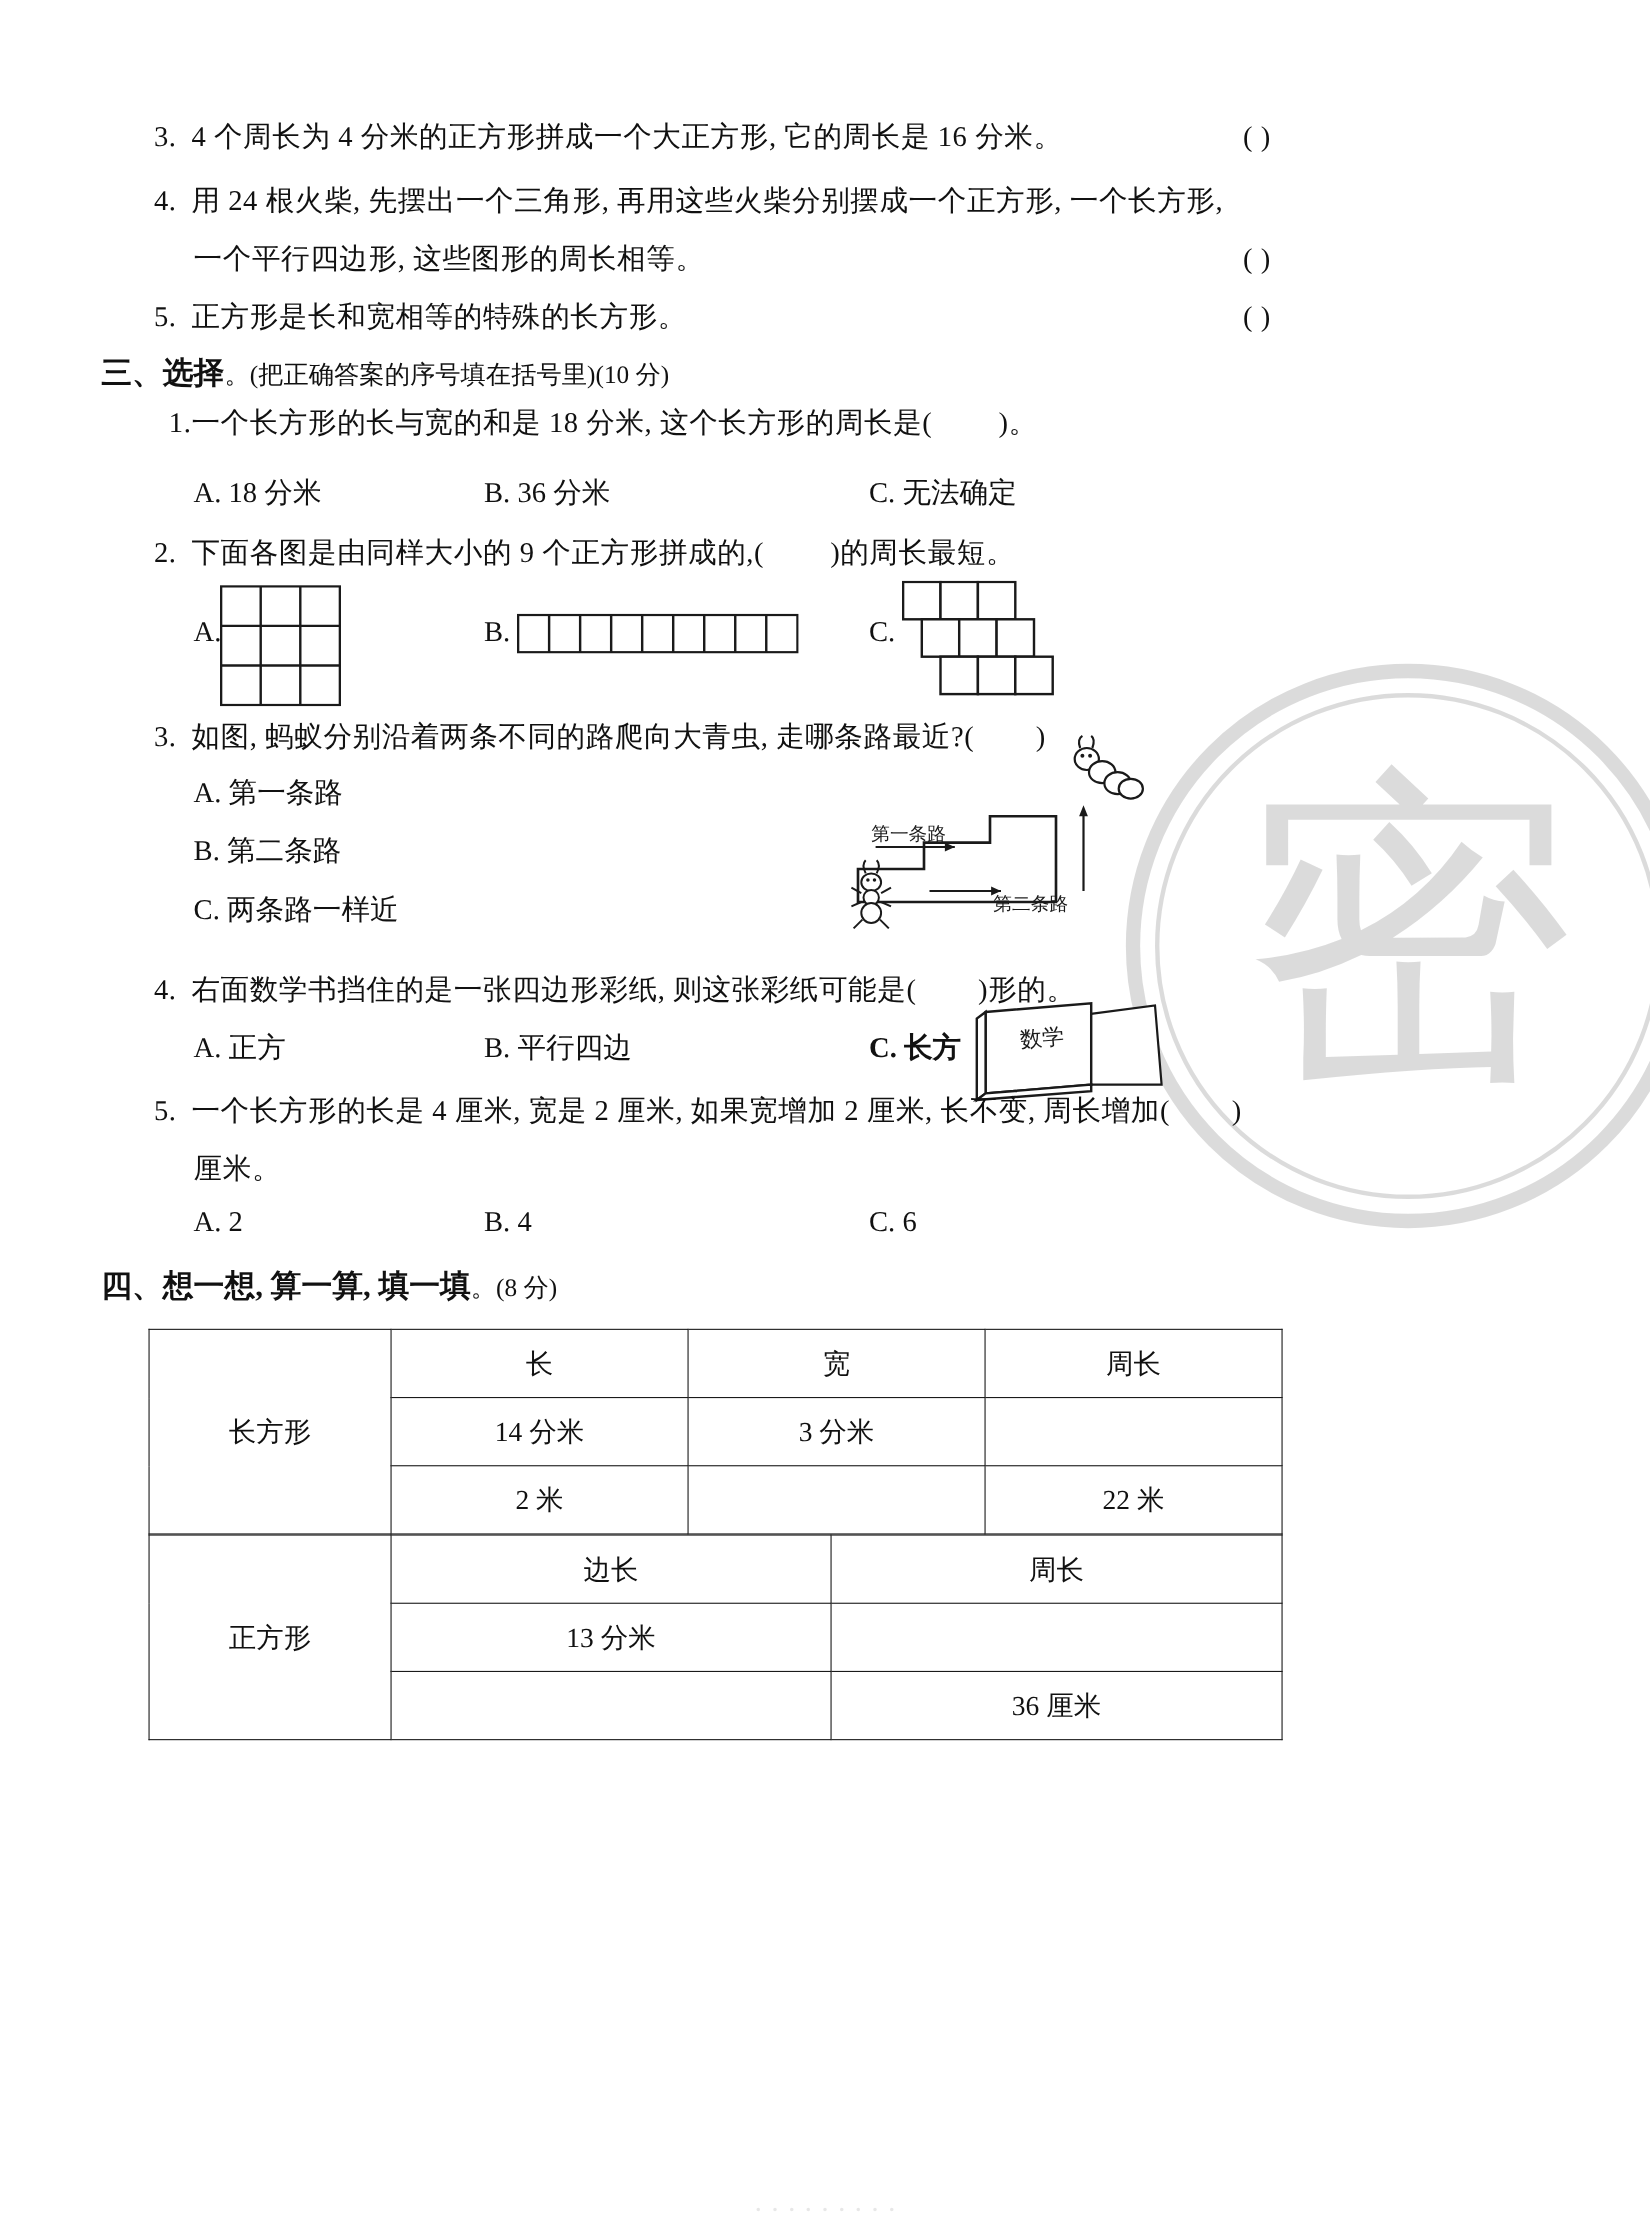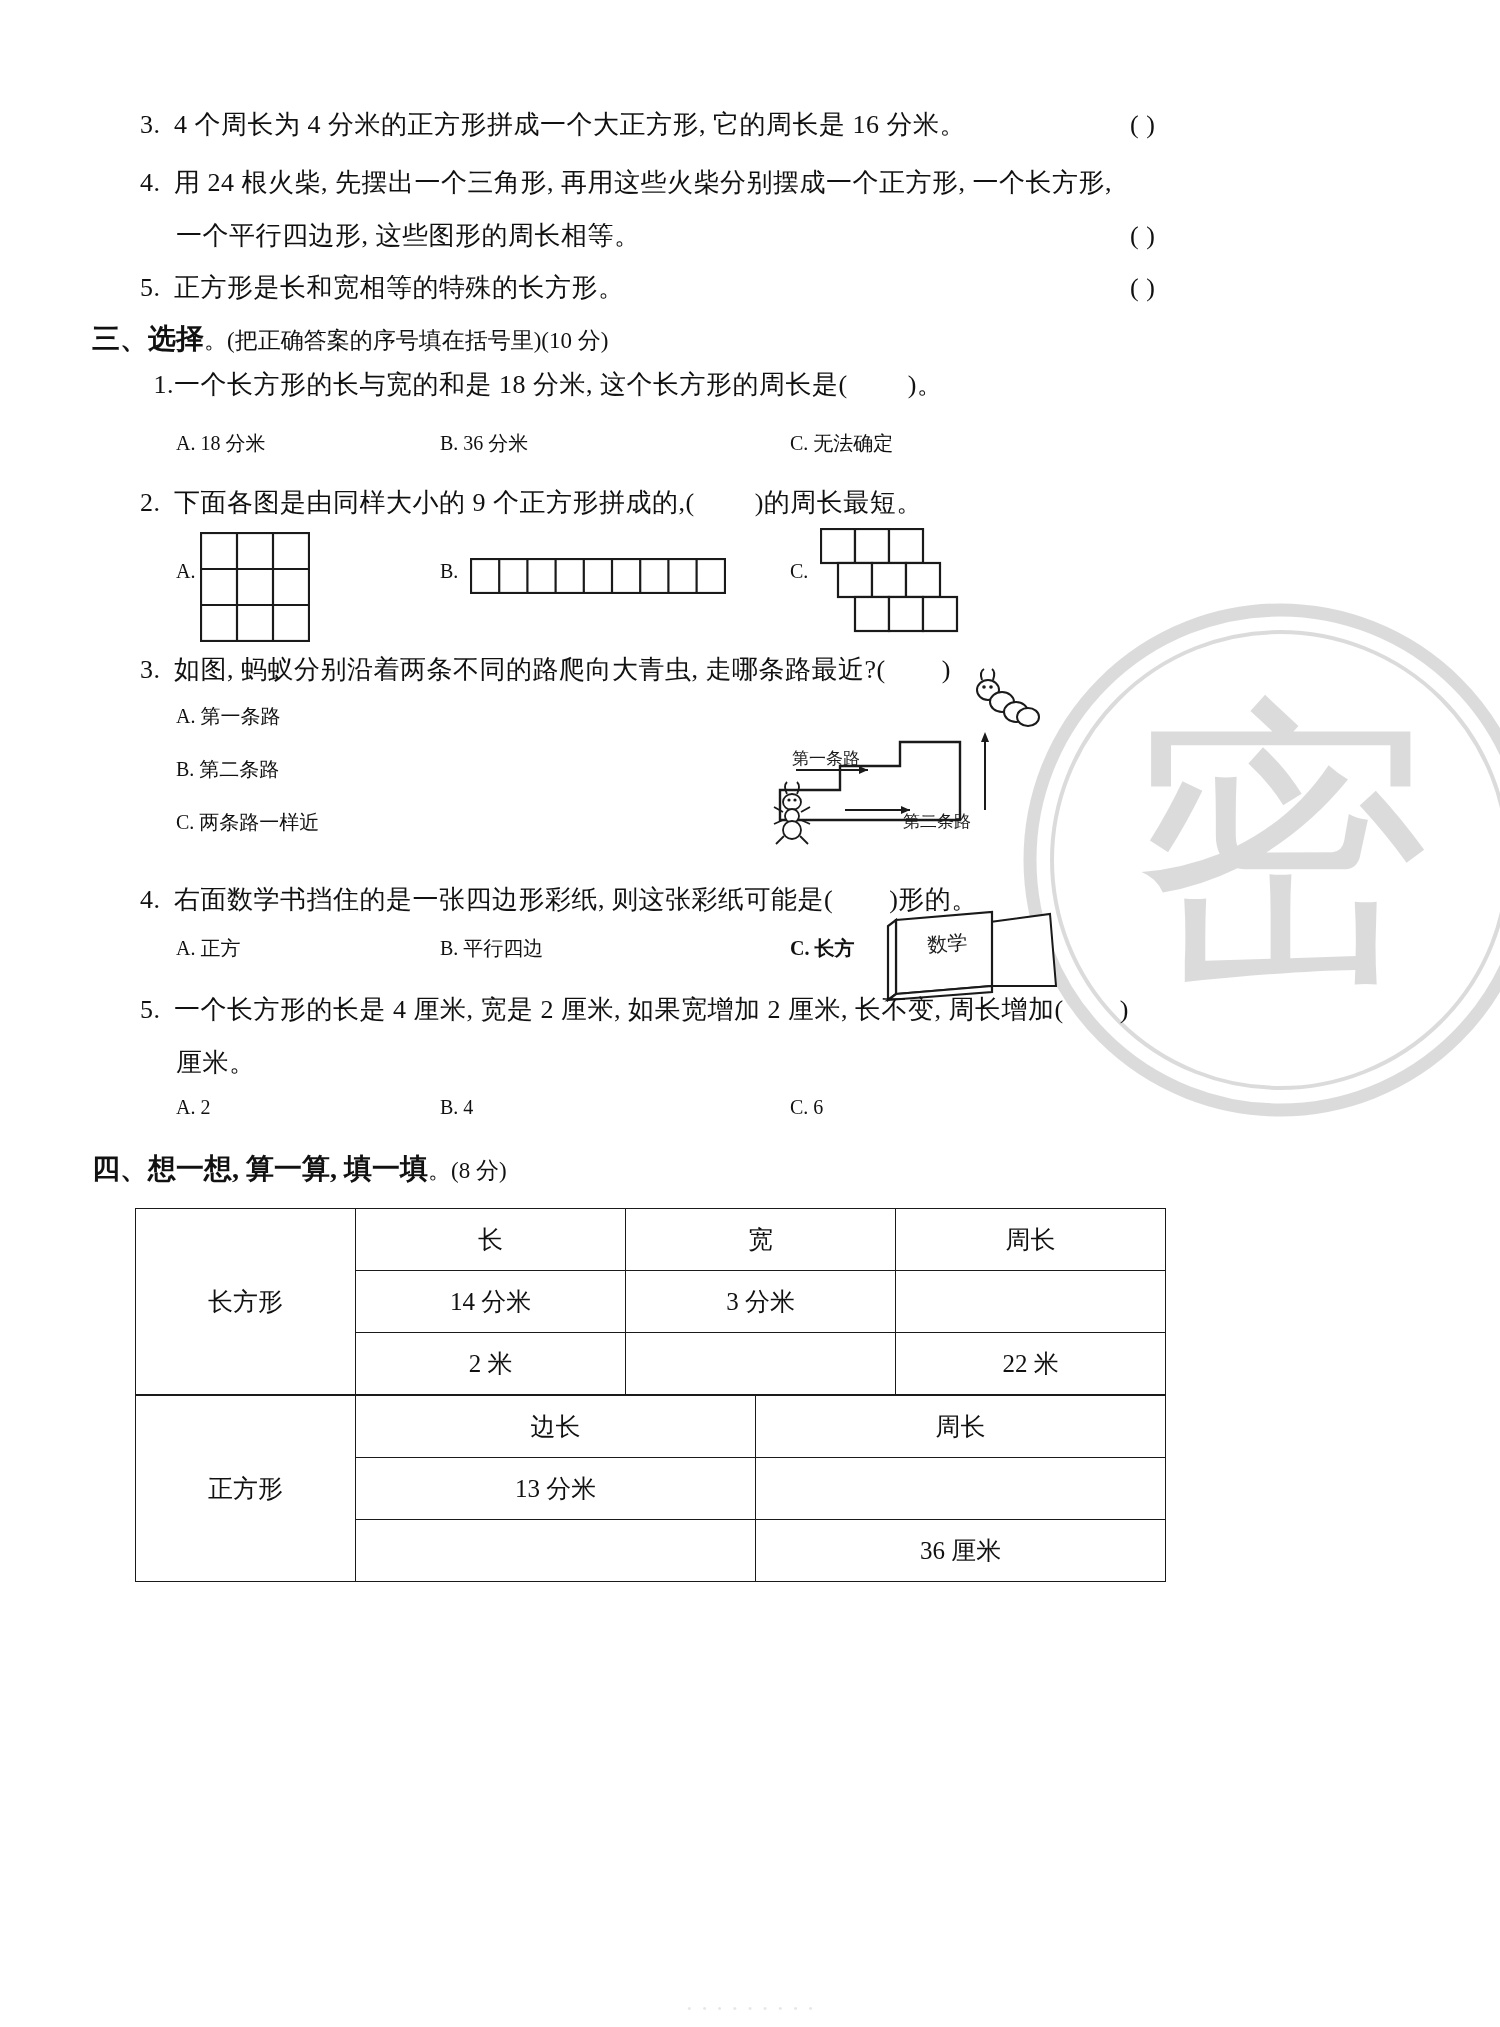--- a/index.html
+++ b/index.html
@@ -54,21 +54,21 @@
   }
   .section-head .big {
     font-weight: bold;
     font-size: 28px;
   }
   .section-head .small {
     font-size: 23px;
   }
   .opt {
     position: absolute;
-    font-size: 20px;
+    font-size: 26px;
     white-space: nowrap;
   }
   .paren {
     letter-spacing: 0.5px;
   }
 
   
   .gridfig { position: absolute; }
 
   

